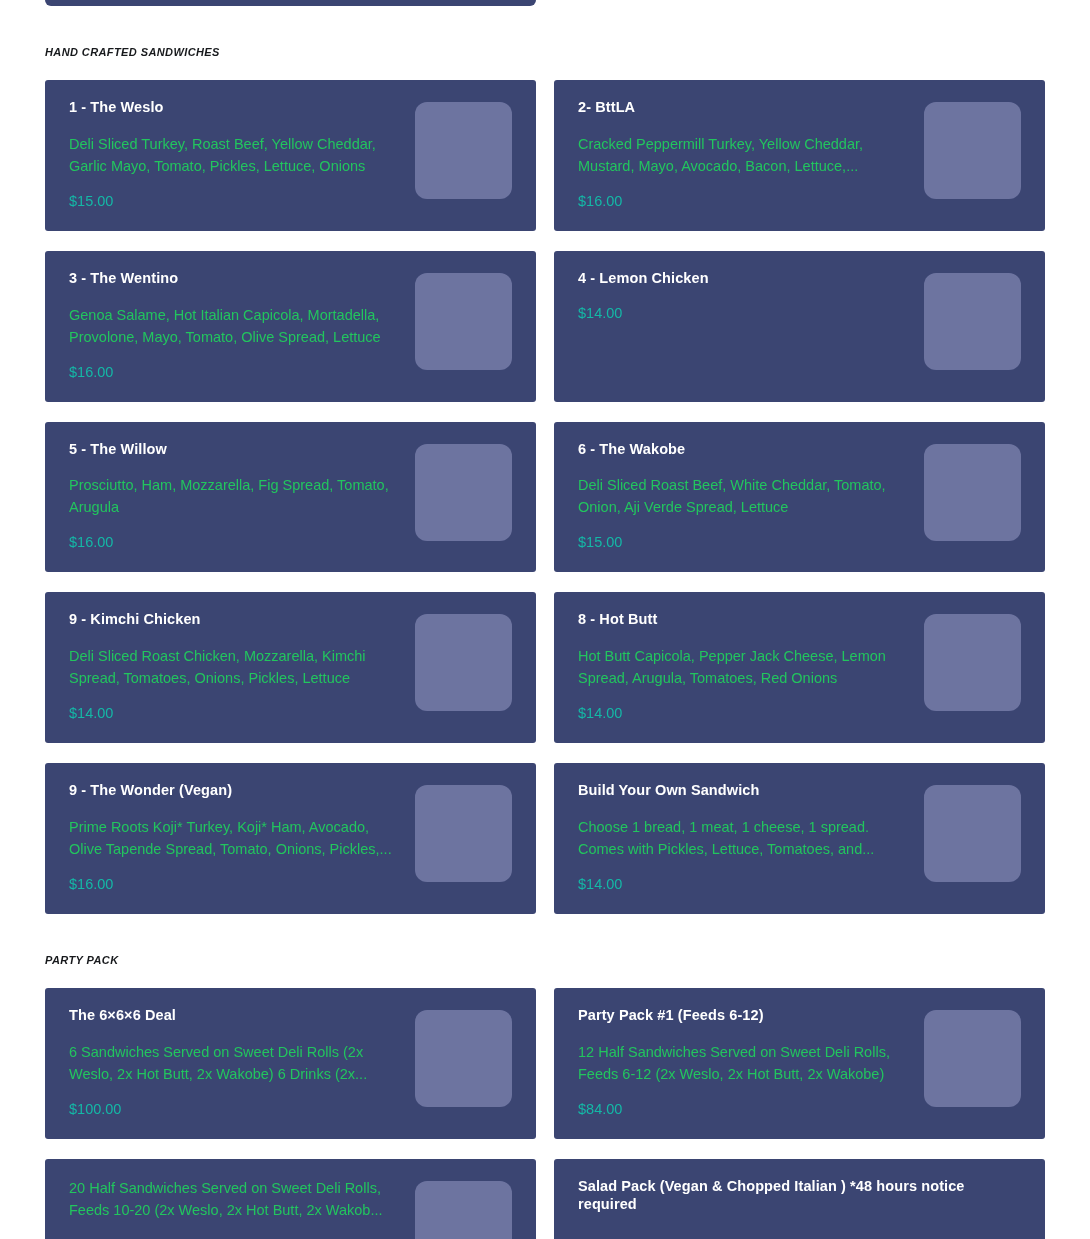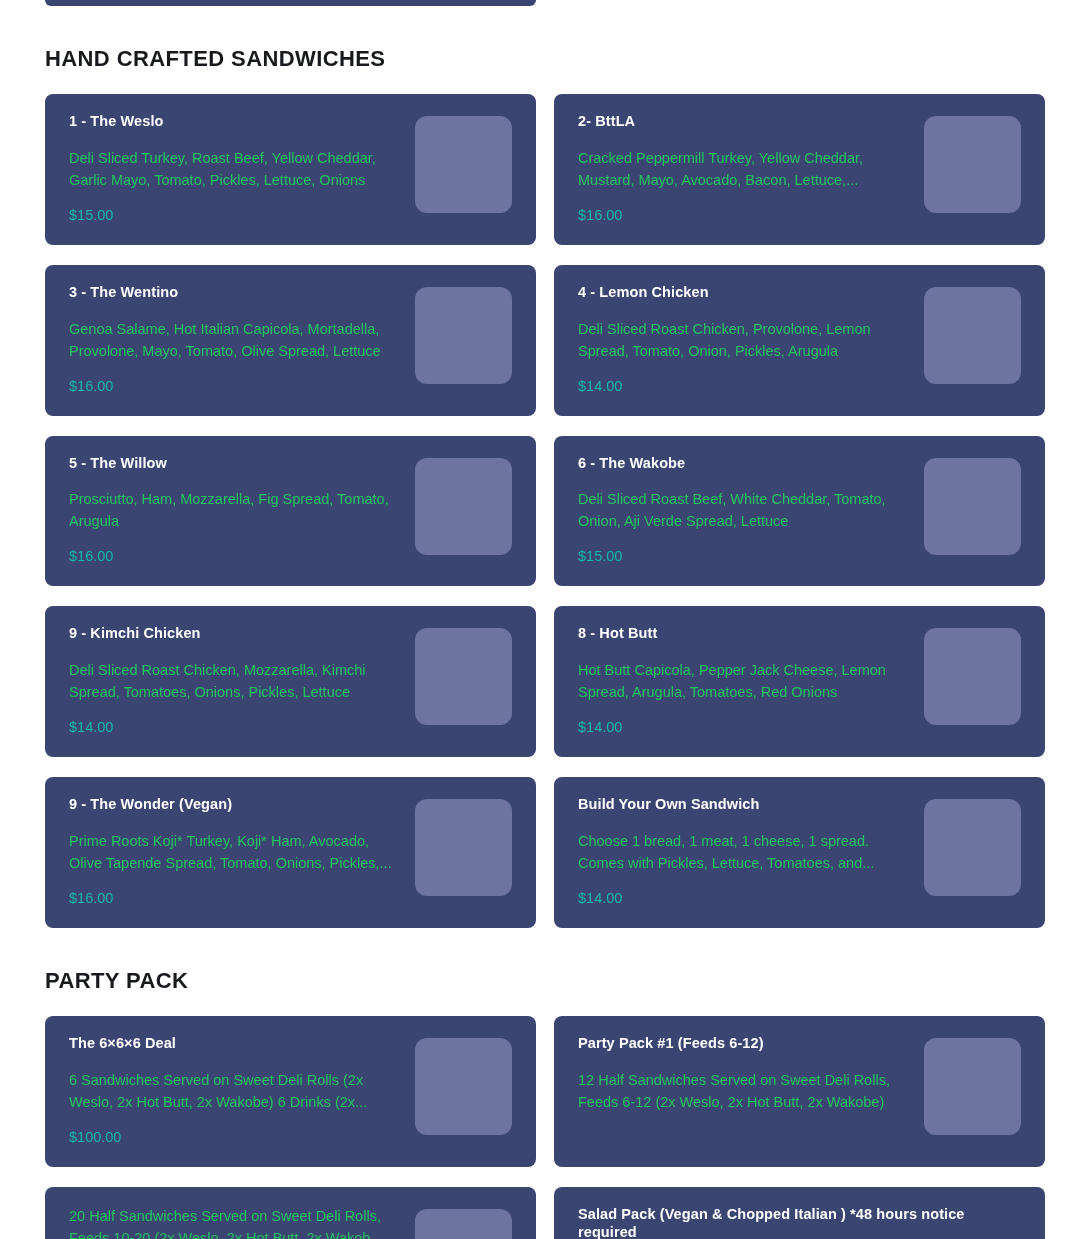--- a/index.html
+++ b/index.html
@@ -28,40 +28,41 @@
   }
   .top-clipped-card {
     background: #3b4572;
     border-radius: 0 0 8px 8px;
     height: 6px;
   }
   .top-clipped-card.ghost { background: transparent; }
 
   
   .section-title {
-    font-size: 22px;
+    font-size: 11px;
     font-weight: bold;
     letter-spacing: 0.4px;
     color: #17191c;
     text-transform: uppercase;
     margin-top: 40px;
     margin-bottom: 22px;
+    font-style: italic;
   }
 
   
   .card-grid {
     display: grid;
     grid-template-columns: 1fr 1fr;
     column-gap: 18px;
     row-gap: 20px;
   }
 
   .menu-card {
     background: #3b4572;
-    border-radius: 8px;
+    border-radius: 3px;
     padding: 18px 24px 20px 24px;
     display: flex;
     justify-content: space-between;
     align-items: flex-start;
     min-height: 142px;
     cursor: pointer;
     position: relative;
   }
 
   .card-text {
@@ -151,21 +152,20 @@
         <div class="card-title">3 - The Wentino</div>
         <div class="card-desc">Genoa Salame, Hot Italian Capicola, Mortadella, Provolone, Mayo, Tomato, Olive Spread, Lettuce</div>
         <div class="card-price">$16.00</div>
       </div>
       <div class="card-thumb"></div>
     </div>
 
     <div class="menu-card">
       <div class="card-text">
         <div class="card-title">4 - Lemon Chicken</div>
-        <div class="card-desc">Deli Sliced Roast Chicken, Provolone, Lemon Spread, Tomato, Onion, Pickles, Arugula</div>
         <div class="card-price">$14.00</div>
       </div>
       <div class="card-thumb"></div>
     </div>
 
     <div class="menu-card">
       <div class="card-text">
         <div class="card-title">5 - The Willow</div>
         <div class="card-desc">Prosciutto, Ham, Mozzarella, Fig Spread, Tomato, Arugula</div>
         <div class="card-price">$16.00</div>
@@ -230,20 +230,21 @@
         <div class="card-desc">6 Sandwiches Served on Sweet Deli Rolls (2x Weslo, 2x Hot Butt, 2x Wakobe) 6 Drinks (2x...</div>
         <div class="card-price">$100.00</div>
       </div>
       <div class="card-thumb"></div>
     </div>
 
     <div class="menu-card">
       <div class="card-text">
         <div class="card-title">Party Pack #1 (Feeds 6-12)</div>
         <div class="card-desc">12 Half Sandwiches Served on Sweet Deli Rolls, Feeds 6-12 (2x Weslo, 2x Hot Butt, 2x Wakobe)</div>
+        <div class="card-price">$84.00</div>
       </div>
       <div class="card-thumb"></div>
     </div>
 
   </div>
 
   <div class="card-grid clipped" style="margin-top:20px;">
 
     <div class="menu-card">
       <div class="card-text">

